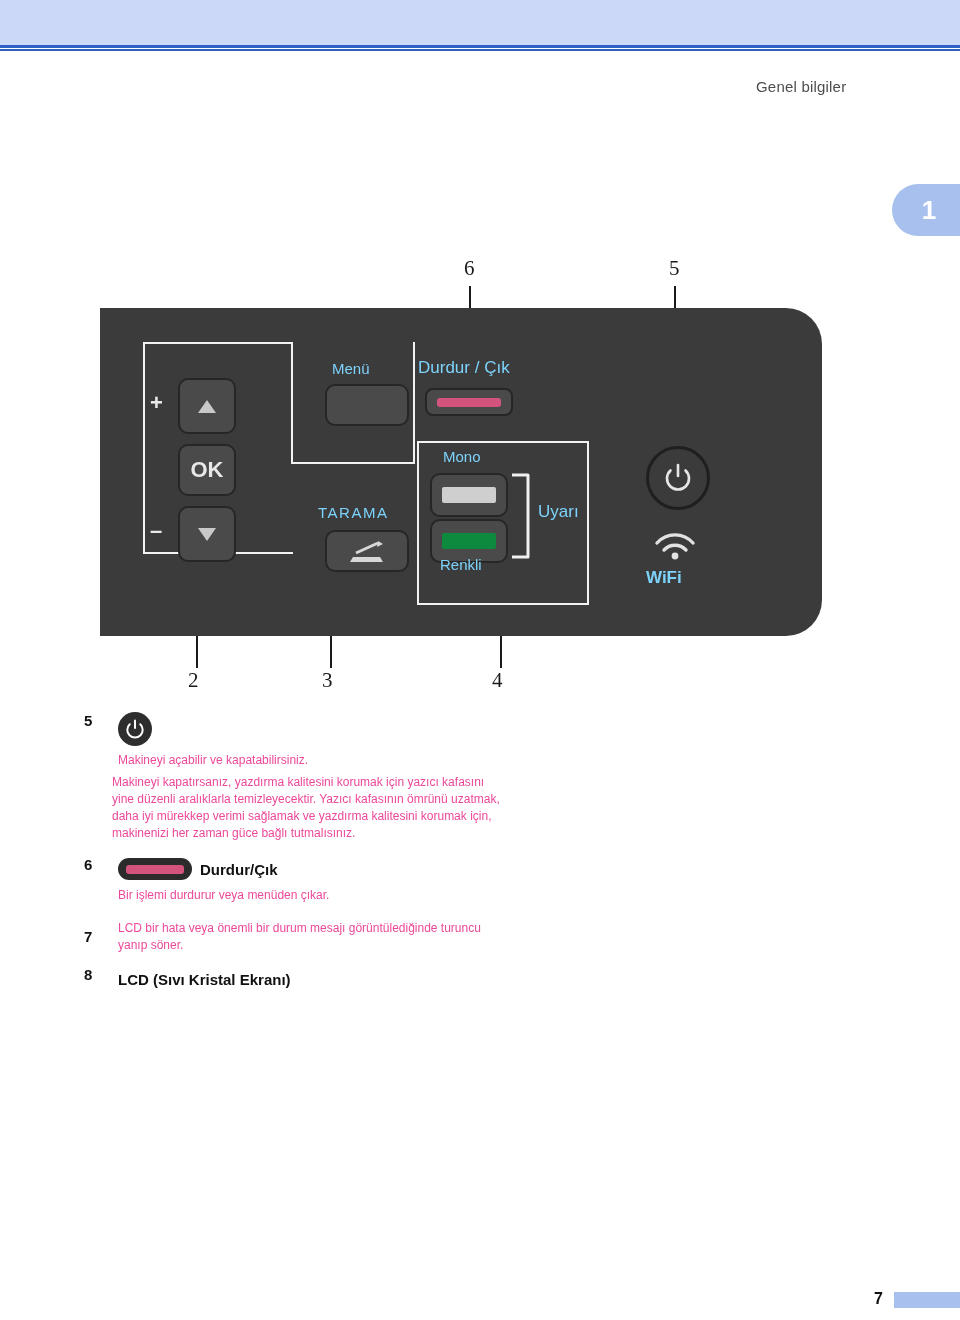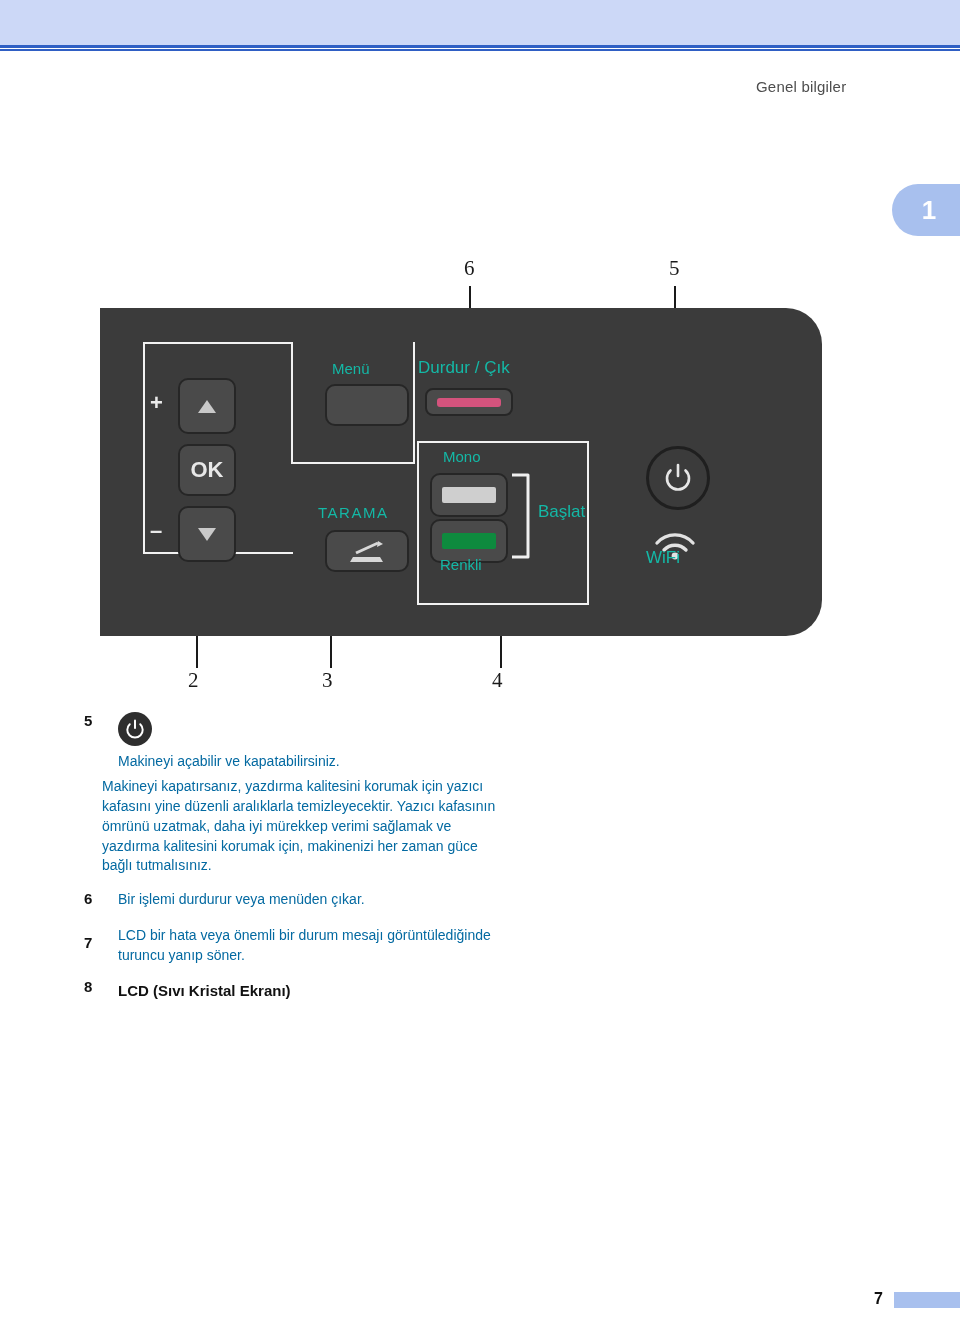--- a/index.html
+++ b/index.html
@@ -138,21 +138,21 @@
     border: 2px solid #262626;
     border-radius: 10px;
     display: flex;
     align-items: center;
     justify-content: center;
     color: #dcdcdc;
   }
 
   .plabel {
     position: absolute;
-    color: #14b8a6;
+    color: #7dd3fc;
     font-size: 15px;
     white-space: nowrap;
   }
 
   .tri {
     width: 0; height: 0;
     border-left: 9px solid transparent;
     border-right: 9px solid transparent;
   }
   .tri-up { border-bottom: 13px solid #c9c9c9; }
@@ -197,23 +197,23 @@
     margin-left: 34px;
     min-height: 26px;
   }
   .item-title {
     font-size: 15px;
     font-weight: bold;
     color: #111;
   }
   .item-body {
     margin-left: 34px;
-    font-size: 14px;
+    font-size: 12px;
     line-height: 1.42;
-    color: #0369a1;
+    color: #ec4899;
   }
 
   
   .icon-power-round {
     width: 34px; height: 34px;
     border-radius: 50%;
     background: #2e2e2e;
     display: flex;
     align-items: center;
     justify-content: center;
@@ -330,37 +330,37 @@
     <span style="width:54px;height:16px;border-radius:2px;background:#cfcfcf;display:block;"></span>
   </div>
   <div class="pbtn" style="left:330px; top:211px; width:74px; height:40px; border-radius:10px;">
     <span style="width:54px;height:16px;border-radius:2px;background:#0e8a3e;display:block;"></span>
   </div>
   <div class="plabel" style="left:340px; top:248px;">Renkli</div>
 
   <svg style="position:absolute; left:410px; top:165px;" width="28" height="86" viewBox="0 0 28 86">
     <path d="M2 2 L18 2 L18 84 L2 84" stroke="#f0f0f0" stroke-width="3" fill="none" stroke-linejoin="round"></path>
   </svg>
-  <div class="plabel" style="left:438px; top:194px; font-size:17px;">Başlat</div>
+  <div class="plabel" style="left:438px; top:194px; font-size:17px;">Uyarı</div>
 
   <div style="position:absolute; left:546px; top:138px; width:58px; height:58px; border-radius:50%; border:3px solid #1f1f1f; display:flex; align-items:center; justify-content:center;">
     <svg width="28" height="30" viewBox="0 0 28 30">
       <path d="M6.5 7.5 A11 11 0 1 0 21.5 7.5" stroke="#e6e6e6" stroke-width="2.6" fill="none" stroke-linecap="round"></path>
       <line x1="14" y1="2" x2="14" y2="13" stroke="#e6e6e6" stroke-width="2.6" stroke-linecap="round"></line>
     </svg>
   </div>
 
   <div style="position:absolute; left:548px; top:222px; width:54px; height:30px;">
     <svg width="54" height="30" viewBox="0 0 54 30">
       <path d="M9 13 A24 24 0 0 1 45 13" stroke="#e2e2e2" stroke-width="3.4" fill="none" stroke-linecap="round"></path>
       <path d="M16 20 A15 15 0 0 1 38 20" stroke="#e2e2e2" stroke-width="3.4" fill="none" stroke-linecap="round"></path>
       <circle cx="27" cy="26" r="3.4" fill="#e2e2e2"></circle>
     </svg>
   </div>
-  <div class="plabel" style="left:546px; top:240px; font-size:17px;">WiFi</div>
+  <div class="plabel" style="left:546px; top:260px; font-size:17px;font-weight:bold;">WiFi</div>
 
 </div>
 
 <div id="nav-group-top"></div>
 <div id="menu-group-edge"></div>
 <div id="menu-group-bottom"></div>
 <div id="menu-group-right"></div>
 
 <div class="leader" style="left:196px; top:636px; height:32px;"></div>
 <div class="callout-num" style="left:188px; top:668px;">2</div>
@@ -377,25 +377,31 @@
     <div class="item-num">5</div>
     <div class="item-head">
       <span class="icon-power-round">
         <svg width="20" height="21" viewBox="0 0 28 30">
           <path d="M6.5 7.5 A11 11 0 1 0 21.5 7.5" stroke="#ffffff" stroke-width="2.8" fill="none" stroke-linecap="round"></path>
           <line x1="14" y1="2" x2="14" y2="13" stroke="#ffffff" stroke-width="2.8" stroke-linecap="round"></line>
         </svg>
       </span>
     </div>
     <div class="item-body" style="margin-left:34px; margin-top:6px;">Makineyi açabilir ve kapatabilirsiniz.</div>
-    <div class="item-body" style="margin-left:18px; margin-top:5px;">Makineyi kapatırsanız, yazdırma kalitesini korumak için yazıcı kafasını yine düzenli aralıklarla temizleyecektir. Yazıcı kafasının ömrünü uzatmak, daha iyi mürekkep verimi sağlamak ve yazdırma kalitesini korumak için, makinenizi her zaman güce bağlı tutmalısınız.</div>
+    <div class="item-body" style="margin-left:28px; margin-top:5px;">Makineyi kapatırsanız, yazdırma kalitesini korumak için yazıcı kafasını yine düzenli aralıklarla temizleyecektir. Yazıcı kafasının ömrünü uzatmak, daha iyi mürekkep verimi sağlamak ve yazdırma kalitesini korumak için, makinenizi her zaman güce bağlı tutmalısınız.</div>
   </div>
 
   <div class="item" style="margin-top:14px;">
     <div class="item-num">6</div>
+    <div class="item-head">
+      <span class="icon-stop-chip">
+        <span class="bar"></span>
+      </span>
+      <span class="item-title">Durdur/Çık</span>
+    </div>
     <div class="item-body" style="margin-top:5px;">Bir işlemi durdurur veya menüden çıkar.</div>
   </div>
 
   <div class="item" style="margin-top:16px;">
     <div class="item-num" style="top:8px;">7</div>
     <div class="item-body" style="margin-top:6px;">LCD bir hata veya önemli bir durum mesajı görüntülediğinde turuncu yanıp söner.</div>
   </div>
 
   <div class="item" style="margin-top:12px;">
     <div class="item-num">8</div>

